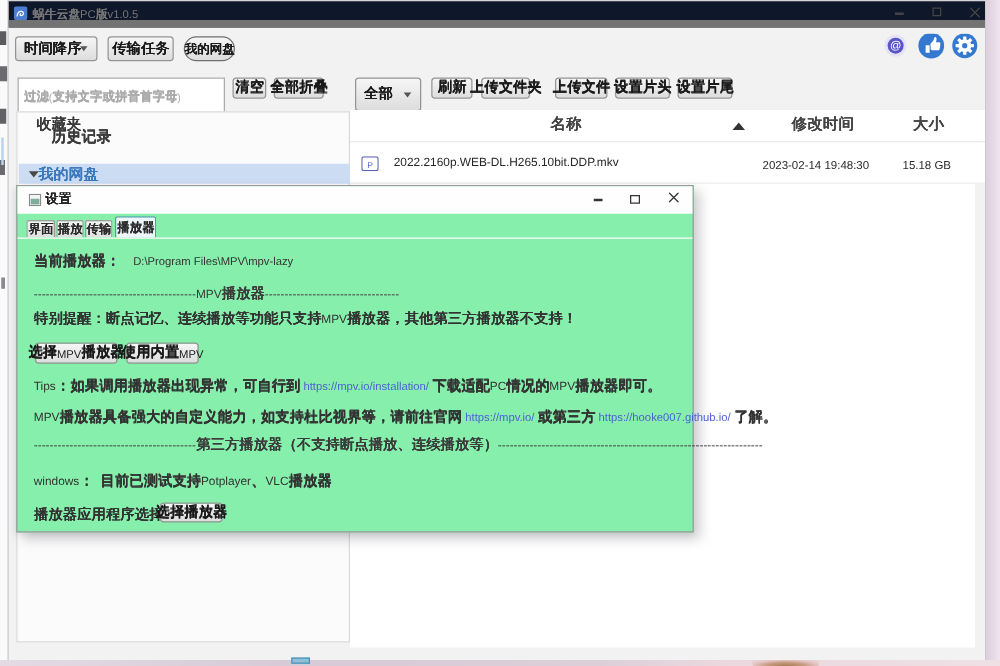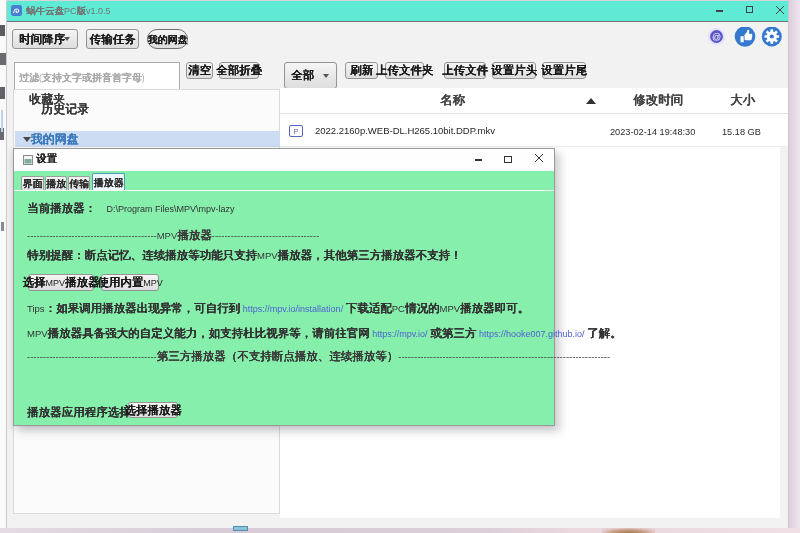--- a/index.html
+++ b/index.html
@@ -3,21 +3,21 @@
 *{margin:0;padding:0;box-sizing:border-box}
 html,body{width:800px;height:533px;overflow:hidden;font-family:"Liberation Sans",sans-serif}
 body{position:relative;background:#e8dce6}
 .abs{position:absolute}
 .c{font-size:11.5px;line-height:1px;text-shadow:.4px 0 0 currentColor,0 .4px 0 currentColor,.4px .4px 0 currentColor}
 #deskL{left:0;top:0;width:7px;height:533px;background:#fafafa}
 #deskR{left:789px;top:0;width:11px;height:533px;background:linear-gradient(90deg,#ddcedd,#f0e5ef)}
 #deskB{left:0;top:528px;width:800px;height:5px;background:linear-gradient(90deg,#e3dbe3 0,#d6cbd6 28%,#dccfd8 60%,#ead8de 72%,#eee0e4 100%)}
 #blob{left:602px;top:528px;width:53px;height:5px;background:radial-gradient(ellipse at 50% 100%,#a87a50 0,#c49a7e 40%,rgba(222,183,180,.6) 70%,rgba(232,213,218,0) 100%)}
 #app{left:6px;top:0;width:783px;height:529px;background:#f2f2f3;border:1px solid #cbc9cb;border-top-color:#d6d4d6;border-bottom-color:#aaa8aa}
-#tbar{left:0;top:0;width:781px;height:21px;background:#5eead4;border-bottom:1px solid #737373}
+#tbar{left:0;top:0;width:781px;height:21px;background:#0f172a;border-bottom:6px solid #737373}
 #title{left:19px;top:5px;font-size:9px;color:#757575}
 #title .c{font-size:9.5px}
 .btn{position:absolute;background:linear-gradient(#f6f6f6,#eaeaea 45%,#dddddd);border:1px solid #949494;border-radius:3px;font-size:9.5px;color:#1a1a1a;display:flex;align-items:center;justify-content:center;white-space:nowrap}
 .combo .arr{width:0;height:0;border-left:3.5px solid transparent;border-right:3.5px solid transparent;border-top:4px solid #555;position:absolute;right:7px;top:50%;margin-top:-2px}
 #pill{border-radius:10px;border-color:#6f6f6f}
 #finput{left:7px;top:61px;width:166px;height:31px;background:#fff;border:1px solid #ababab;font-size:8.5px;color:#aaa;display:flex;align-items:center;padding-left:4px}
 #finput .c{font-size:10px}
 #side{left:6px;top:88px;width:267px;height:425px;background:#fbfbfb;border:1px solid #dadada}
 .ti{position:absolute;left:1px;width:265px;height:18px;font-size:10px;color:#3a3a3a;display:flex;align-items:center}
 .ti .c{font-size:12px}
@@ -179,20 +179,21 @@
   </div>
   <div class="abs" id="dpane">
     <div class="dl" style="top:11.5px"><span class="c">当前播放器：</span>    <span class="lat">D:\Program Files\MPV\mpv-lazy</span></div>
     <div class="dl sep" style="top:39px">-----------------------------------------MPV<span class="c">播放器</span>----------------------------------</div>
     <div class="dl" style="top:59px"><span class="c">特别提醒：断点记忆、连续播放等功能只支持</span>MPV<span class="c">播放器，其他第三方播放器不支持！</span></div>
     <div class="btn dbtn" style="left:14px;top:83px;width:66px;height:17px"><span class="c">选择</span>MPV<span class="c">播放器</span></div>
     <div class="btn dbtn" style="left:87px;top:83px;width:58px;height:17px"><span class="c">使用内置</span>MPV</div>
     <div class="dl" style="top:111.5px">Tips<span class="c">：如果调用播放器出现异常，可自行到</span> <span class="lnk">https://mpv.io/installation/</span> <span class="c">下载适配</span>PC<span class="c">情况的</span>MPV<span class="c">播放器即可。</span></div>
     <div class="dl" style="top:136.5px">MPV<span class="c">播放器具备强大的自定义能力，如支持杜比视界等，请前往官网</span> <span class="lnk">https://mpv.io/</span> <span class="c">或第三方</span> <span class="lnk">https://hooke007.github.io/</span> <span class="c">了解。</span></div>
     <div class="dl sep" style="top:160px">-----------------------------------------<span class="c">第三方播放器（不支持断点播放、连续播放等）</span>-------------------------------------------------------------------</div>
+    <div class="dl" style="top:189px">windows<span class="c">：</span>  <span class="c">目前已测试支持</span>Potplayer<span class="c">、</span>VLC<span class="c">播放器</span></div>
     <div class="dl" style="top:216px"><span class="c">播放器应用程序选择：</span></div>
     <div class="btn dbtn" style="left:114px;top:211px;width:50px;height:16px">
         <span class="c">选择播放器</span>
       </div>
   </div>
 </div>
 <div class="abs" id="deskR"></div>
 <div class="abs" id="deskB"></div>
 <div class="abs" id="blob"></div>
 <div class="abs" id="hthumb"></div>

